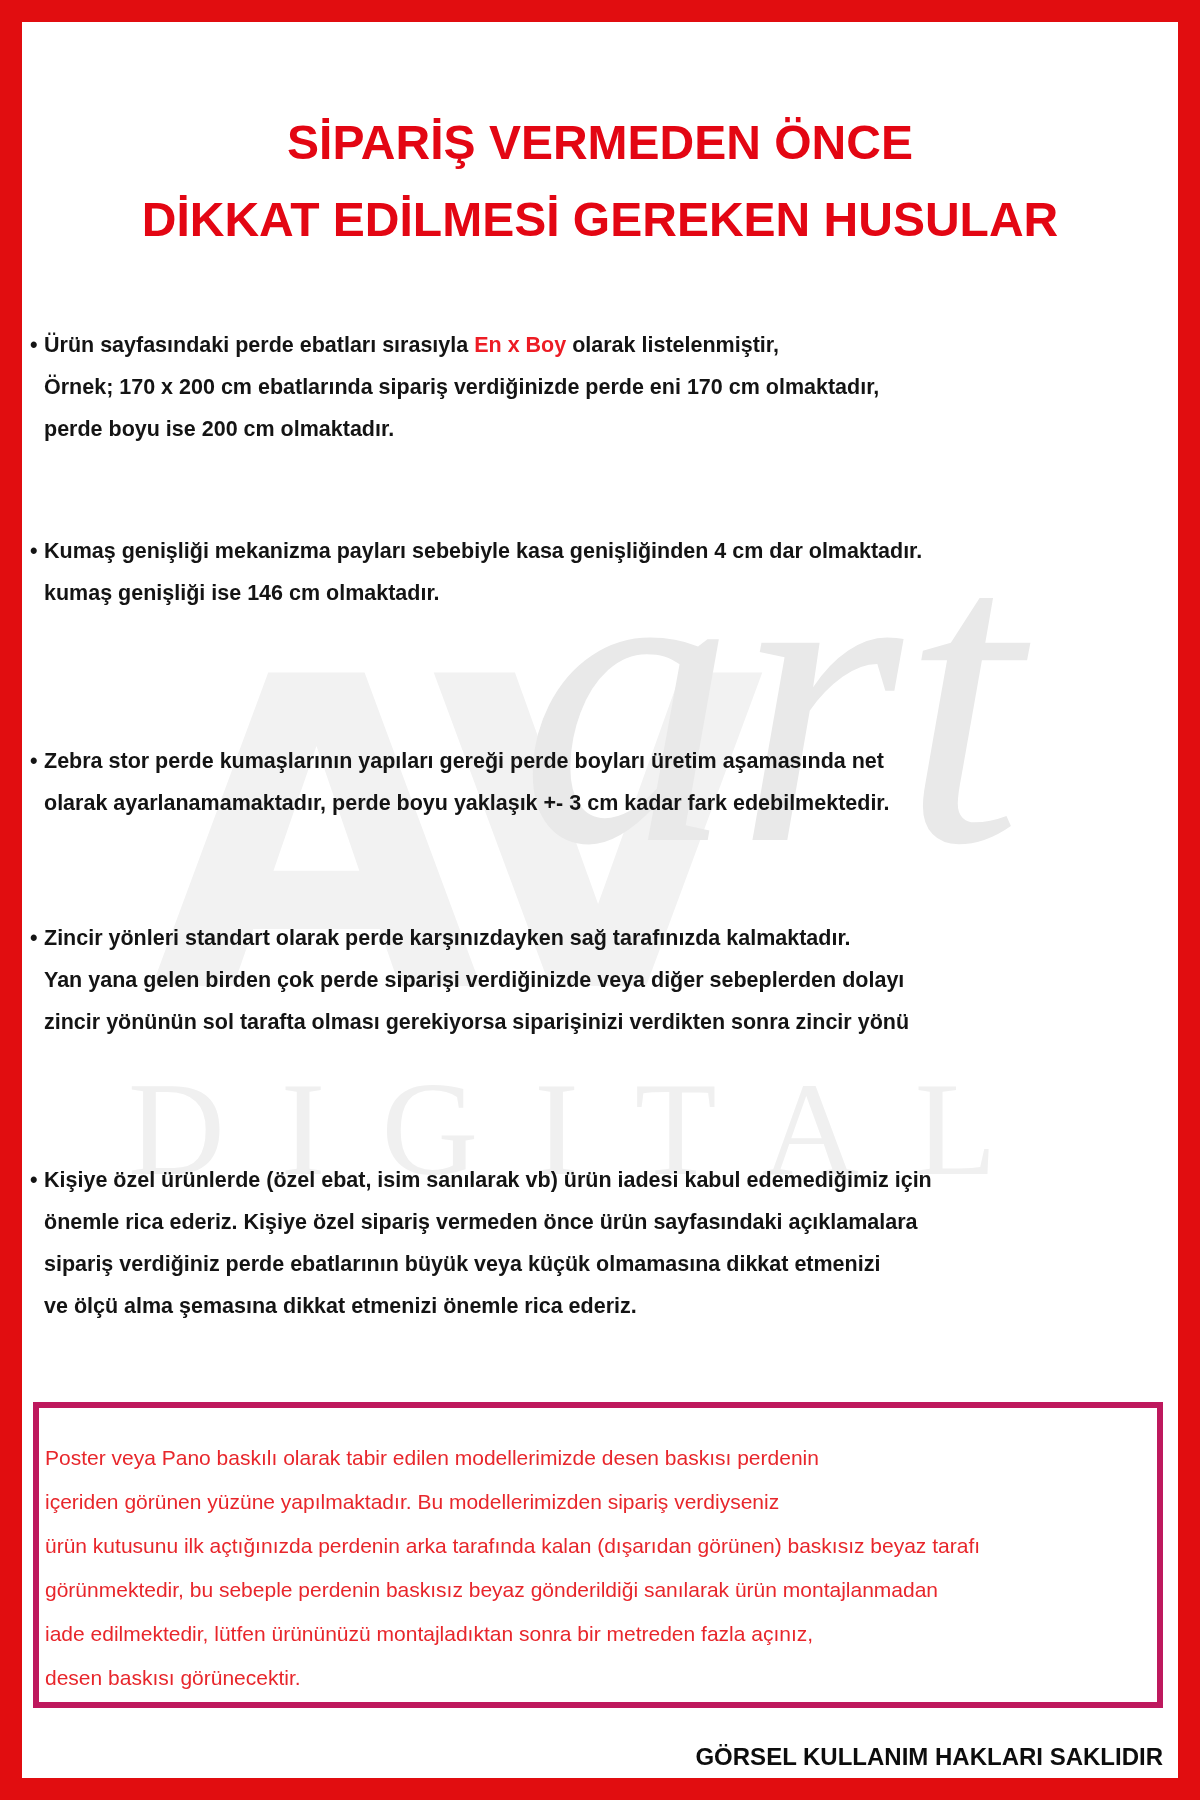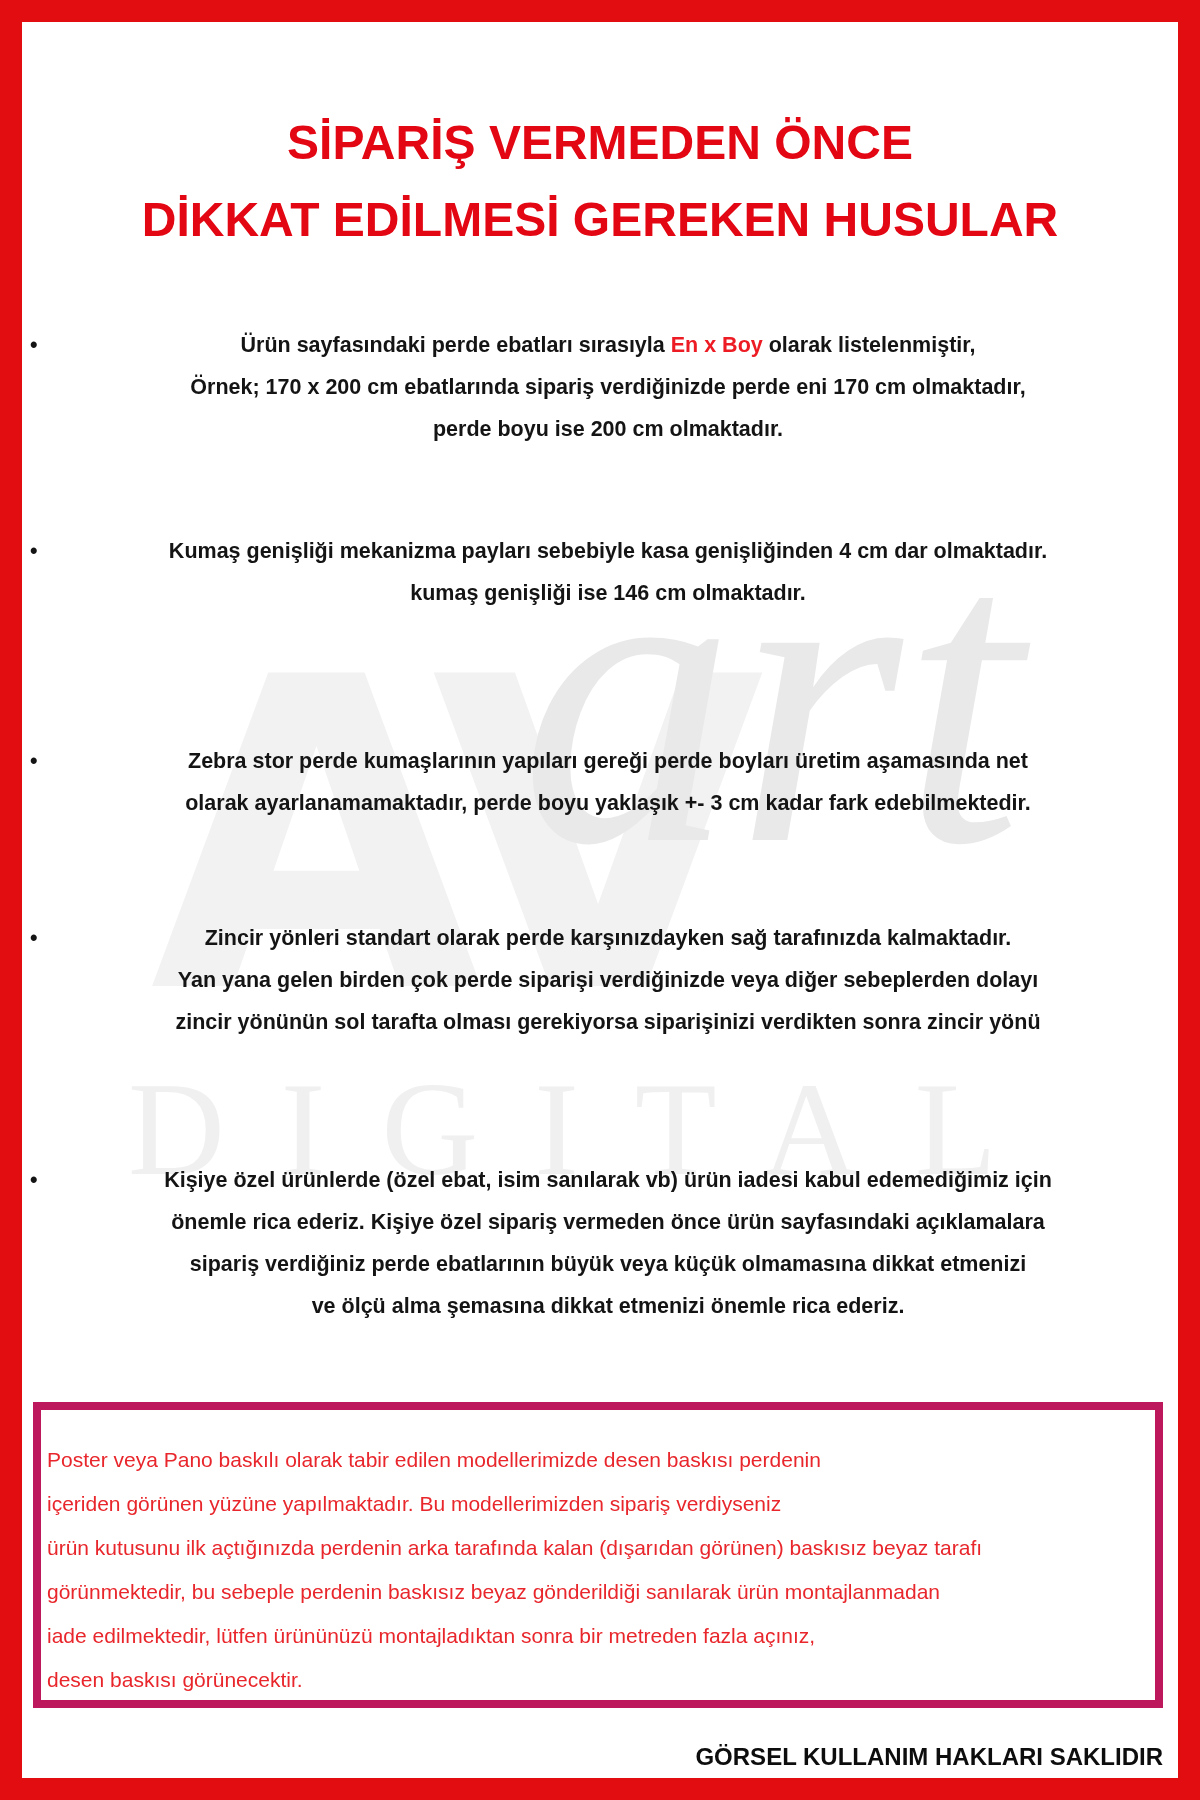--- a/index.html
+++ b/index.html
@@ -57,34 +57,34 @@
     color: #141414;
     font-weight: bold;
     font-size: 21.5px;
     line-height: 42px;
     padding-left: 14px;
   }
   .bullet .dot {
     position: absolute; left: 0; top: 0;
     font-size: 21.5px; line-height: 42px;
   }
-  .bullet .line { white-space: nowrap; text-align: center; }
+  .bullet .line { white-space: nowrap; }
   .red-inline { color: #ed1c24; }
   .b1 { top: 324px; }
   .b2 { top: 530px; }
   .b3 { top: 740px; }
   .b4 { top: 917px; }
   .b5 { top: 1159px; }
   
   .notice-box {
     position: absolute;
     left: 33px; top: 1402px;
     width: 1130px; height: 306px;
     box-sizing: border-box;
-    border: 8px solid #be185d;
+    border: 6px solid #be185d;
     z-index: 3;
     background: transparent;
     padding: 28px 8px 0 6px;
   }
   .notice-box .line {
     color: #e8262b;
     font-weight: normal;
     font-size: 21px;
     line-height: 44px;
     white-space: nowrap;

